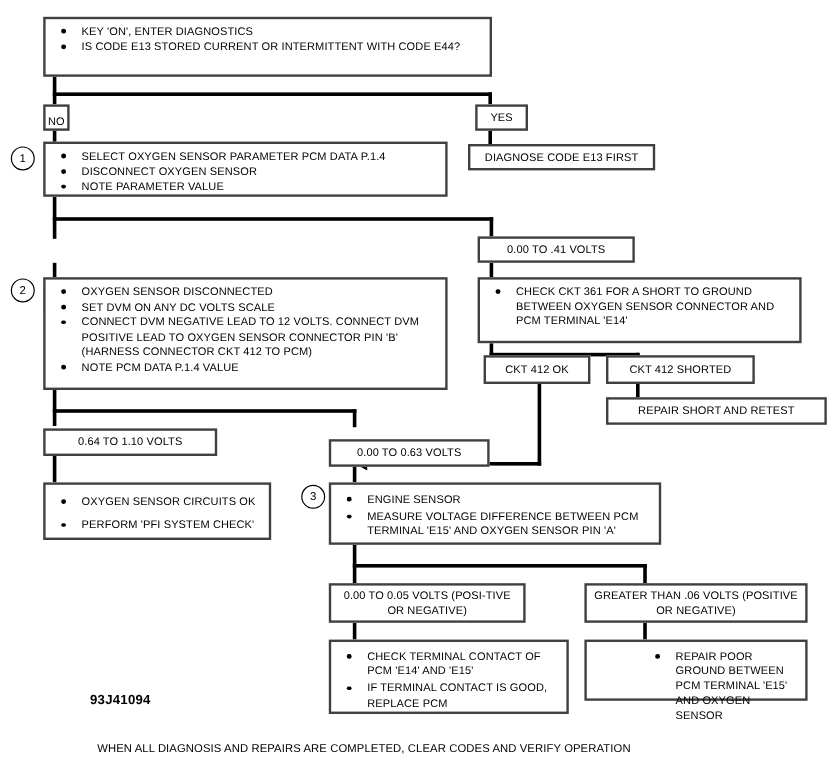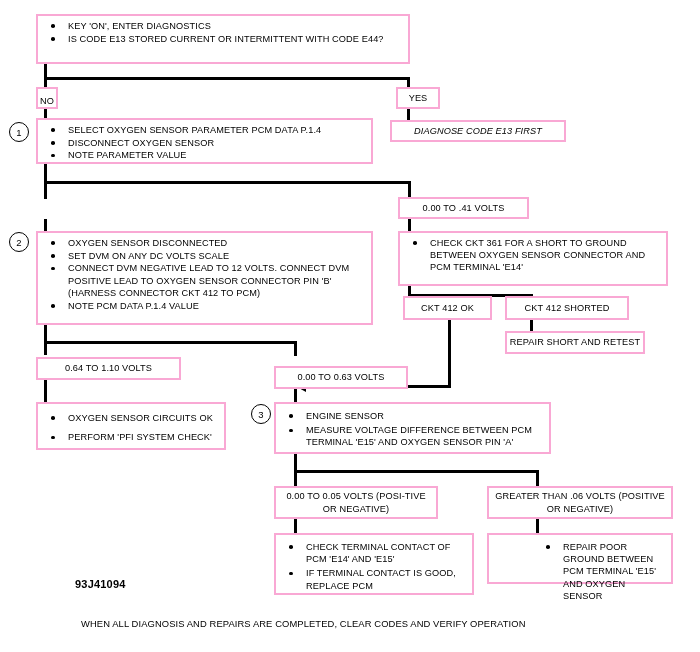--- a/index.html
+++ b/index.html
@@ -11,21 +11,21 @@
     position: relative;
     width: 700px;
     height: 652px;
     background: #ffffff;
     font-family: "Liberation Sans", sans-serif;
     overflow: hidden;
   }
   .box {
     position: absolute;
     box-sizing: border-box;
-    border: 2px solid #f9a8d4;
+    border: 2px solid #404040;
     background: #ffffff;
     font-size: 9.2px;
     line-height: 12.2px;
     letter-spacing: 0.1px;
     color: #000000;
     z-index: 5;
   }
   .box.center {
     display: flex;
     align-items: center;
@@ -149,21 +149,21 @@
   </div>
 
   <div class="box center" style="left:36px; top:87px; width:22px; height:22px;align-items:flex-end;">
     <span>NO</span>
   </div>
 
   <div class="box center" style="left:396px; top:87px; width:44px; height:22px;">
     <span>YES</span>
   </div>
 
-  <div class="box center" style="left:390px; top:120px; width:176px; height:22px;font-style:italic;">
+  <div class="box center" style="left:390px; top:120px; width:156px; height:22px;">
     <span>DIAGNOSE CODE E13 FIRST</span>
   </div>
 
   <div class="circ" style="left:9px; top:122px;">
     <span>1</span>
   </div>
   <div class="box" style="left:36px; top:118px; width:337px; height:46px;">
     <ul class="bullets">
       <li>SELECT OXYGEN SENSOR PARAMETER PCM DATA P.1.4</li>
       <li>DISCONNECT OXYGEN SENSOR</li>
@@ -198,21 +198,21 @@
   </div>
 
   <div class="box center" style="left:403px; top:296px; width:89px; height:24px;">
     <span>CKT 412 OK</span>
   </div>
 
   <div class="box center" style="left:505px; top:296px; width:124px; height:24px;">
     <span>CKT 412 SHORTED</span>
   </div>
 
-  <div class="box center" style="left:505px; top:331px; width:140px; height:23px;">
+  <div class="box center" style="left:505px; top:331px; width:184px; height:23px;">
     <span>REPAIR SHORT AND RETEST</span>
   </div>
 
   <div class="box center" style="left:36px; top:357px; width:145px; height:23px;">
     <span>0.64 TO 1.10 VOLTS</span>
   </div>
 
   <div class="box center" style="left:274px; top:366px; width:134px; height:23px;">
     <span>0.00 TO 0.63 VOLTS</span>
   </div>

